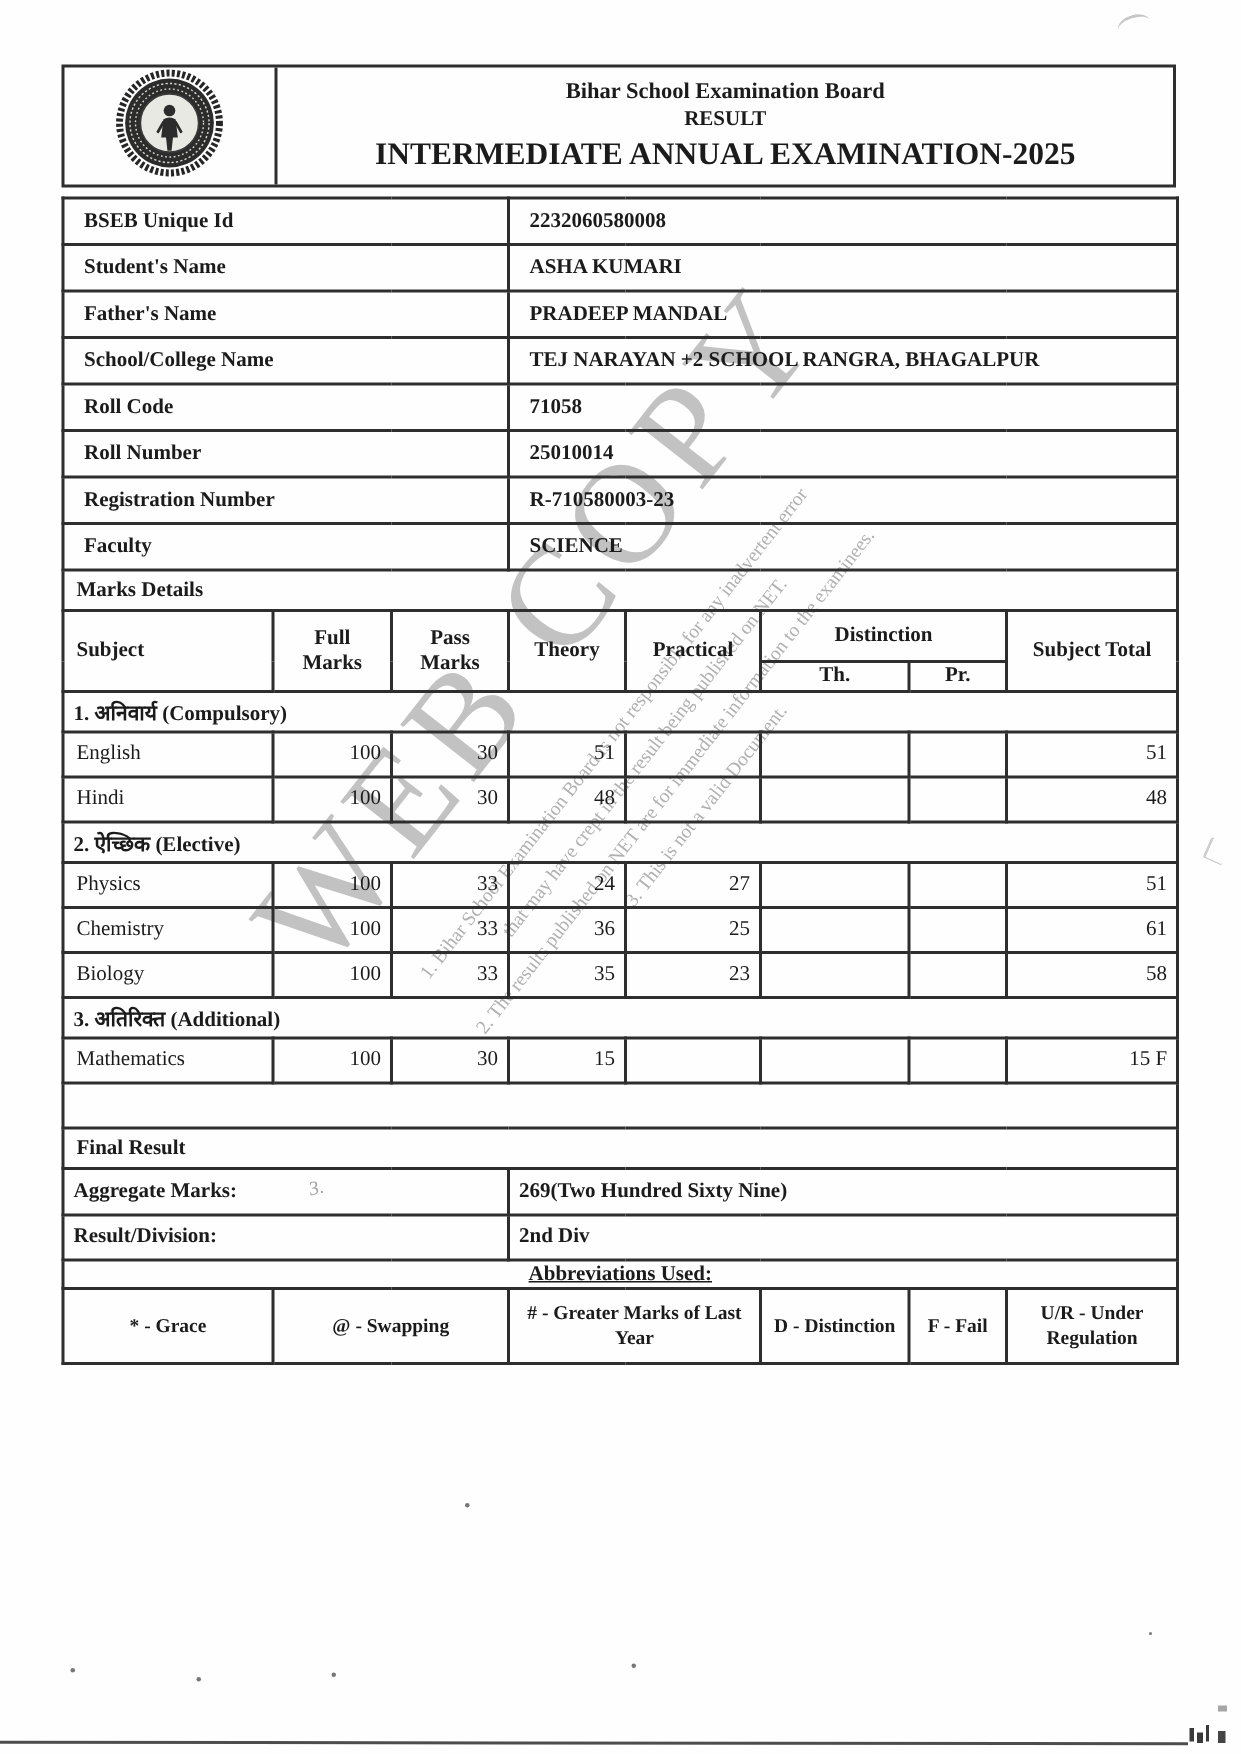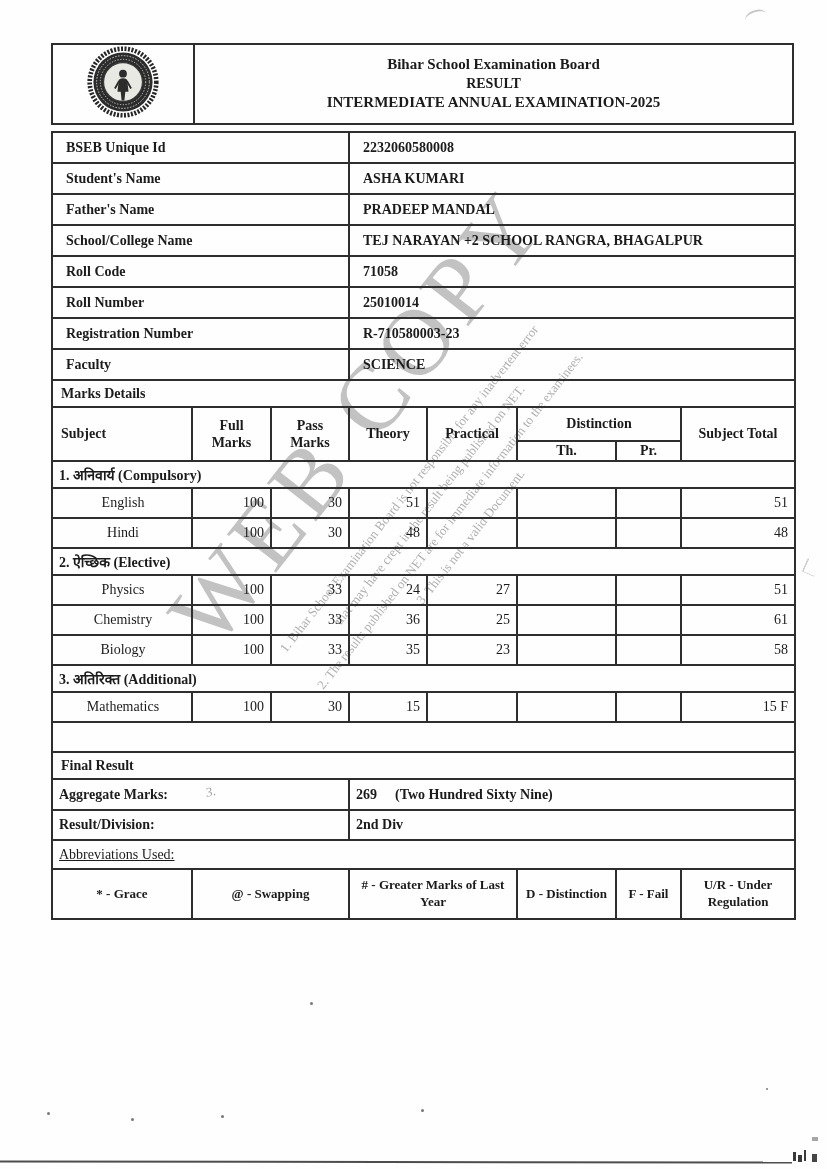--- a/index.html
+++ b/index.html
@@ -23,63 +23,63 @@
   }
   .disclaimer{
     position:absolute;left:80px;top:461px;width:720px;
     transform:rotate(-52deg);
     font-size:13px;line-height:26px;text-align:center;
     color:rgba(128,128,128,0.62);
     white-space:nowrap;
   }
 
   
-  .doc{position:absolute;left:51px;top:43px;width:743px;z-index:2;}
+  .doc{position:absolute;left:41px;top:43px;width:743px;z-index:2;}
   .header-box{
     box-sizing:border-box;width:743px;height:82px;
     border:2px solid #2e2e2e;display:flex;align-items:stretch;background:transparent;
   }
   .logo-cell{
     box-sizing:border-box;width:142px;border-right:2px solid #2e2e2e;
     display:flex;align-items:center;justify-content:center;
   }
   .title-cell{
     flex:1;display:flex;flex-direction:column;align-items:center;justify-content:center;
     text-align:center;font-weight:bold;line-height:1.3;
   }
   .title-board{font-size:15px;}
   .title-result{font-size:14px;}
-  .title-exam{font-size:15px;}
+  .title-exam{font-size:21px;}
 
   table.main{
     margin-top:6px;width:743px;border-collapse:collapse;table-layout:fixed;
     background:transparent;
   }
   table.main td{
     box-sizing:border-box;border:2px solid #2e2e2e;
     font-size:14px;padding:0 6px;vertical-align:middle;background:transparent;
     overflow:hidden;
   }
   td.lbl{font-weight:bold;padding-left:8px;font-size:13.5px;}
   td.val{padding-left:10px;font-weight:bold;}
   tr.r-info td{height:31px;padding-left:13px;}
   tr.r-band td{height:27px;font-weight:bold;padding-left:8px;font-size:14px;}
   td.hc{font-weight:bold;text-align:center;font-size:13.5px;line-height:1.25;padding:2px;}
   tr.r-h1 td{height:34px;}
   tr.r-h2 td{height:20px;}
   tr.r-sec td{height:27px;font-weight:bold;padding-left:6px;font-size:14px;margin-left:12px;}
   tr.r-subj td{height:30px;text-align:right;}
-  tr.r-subj td.subj-name{text-align:center;padding-left:8px;}
+  tr.r-subj td.subj-name{text-align:left;padding-left:8px;}
   tr.r-empty td{height:30px;}
   tr.r-agg td{height:31px;}
   tr.r-div td{height:30px;}
-  tr.r-abbr-title td{height:29px;text-align:left;font-weight:normal;}
+  tr.r-abbr-title td{height:19px;text-align:center;font-weight:bold;}
   tr.r-abbr-title span{text-decoration:underline;}
   tr.r-abbr td{height:50px;text-align:center;font-weight:bold;font-size:13px;line-height:1.3;padding:2px 4px;}
-  .agg-words{margin-left:18px;}
+  .agg-words{}
 
   
   .artifact{position:absolute;z-index:3;pointer-events:none;}
   .scan-bottom-line{left:0;top:1161px;width:792px;height:2px;background:#4d4d4d;transform:rotate(0.08deg);}
   .scan-noise-br1{left:793px;top:1152px;width:3px;height:9px;background:#3a3a3a;}
   .scan-noise-br2{left:798px;top:1155px;width:4px;height:7px;background:#3a3a3a;}
   .scan-noise-br3{left:804px;top:1150px;width:2px;height:11px;background:#3a3a3a;}
   .scan-noise-br4{left:812px;top:1154px;width:5px;height:8px;background:#454545;}
   .scan-noise-tr{left:812px;top:1137px;width:6px;height:4px;background:#6a6a6a;opacity:.6;}
   .dot{width:3px;height:3px;border-radius:50%;background:#555;opacity:.8;}

